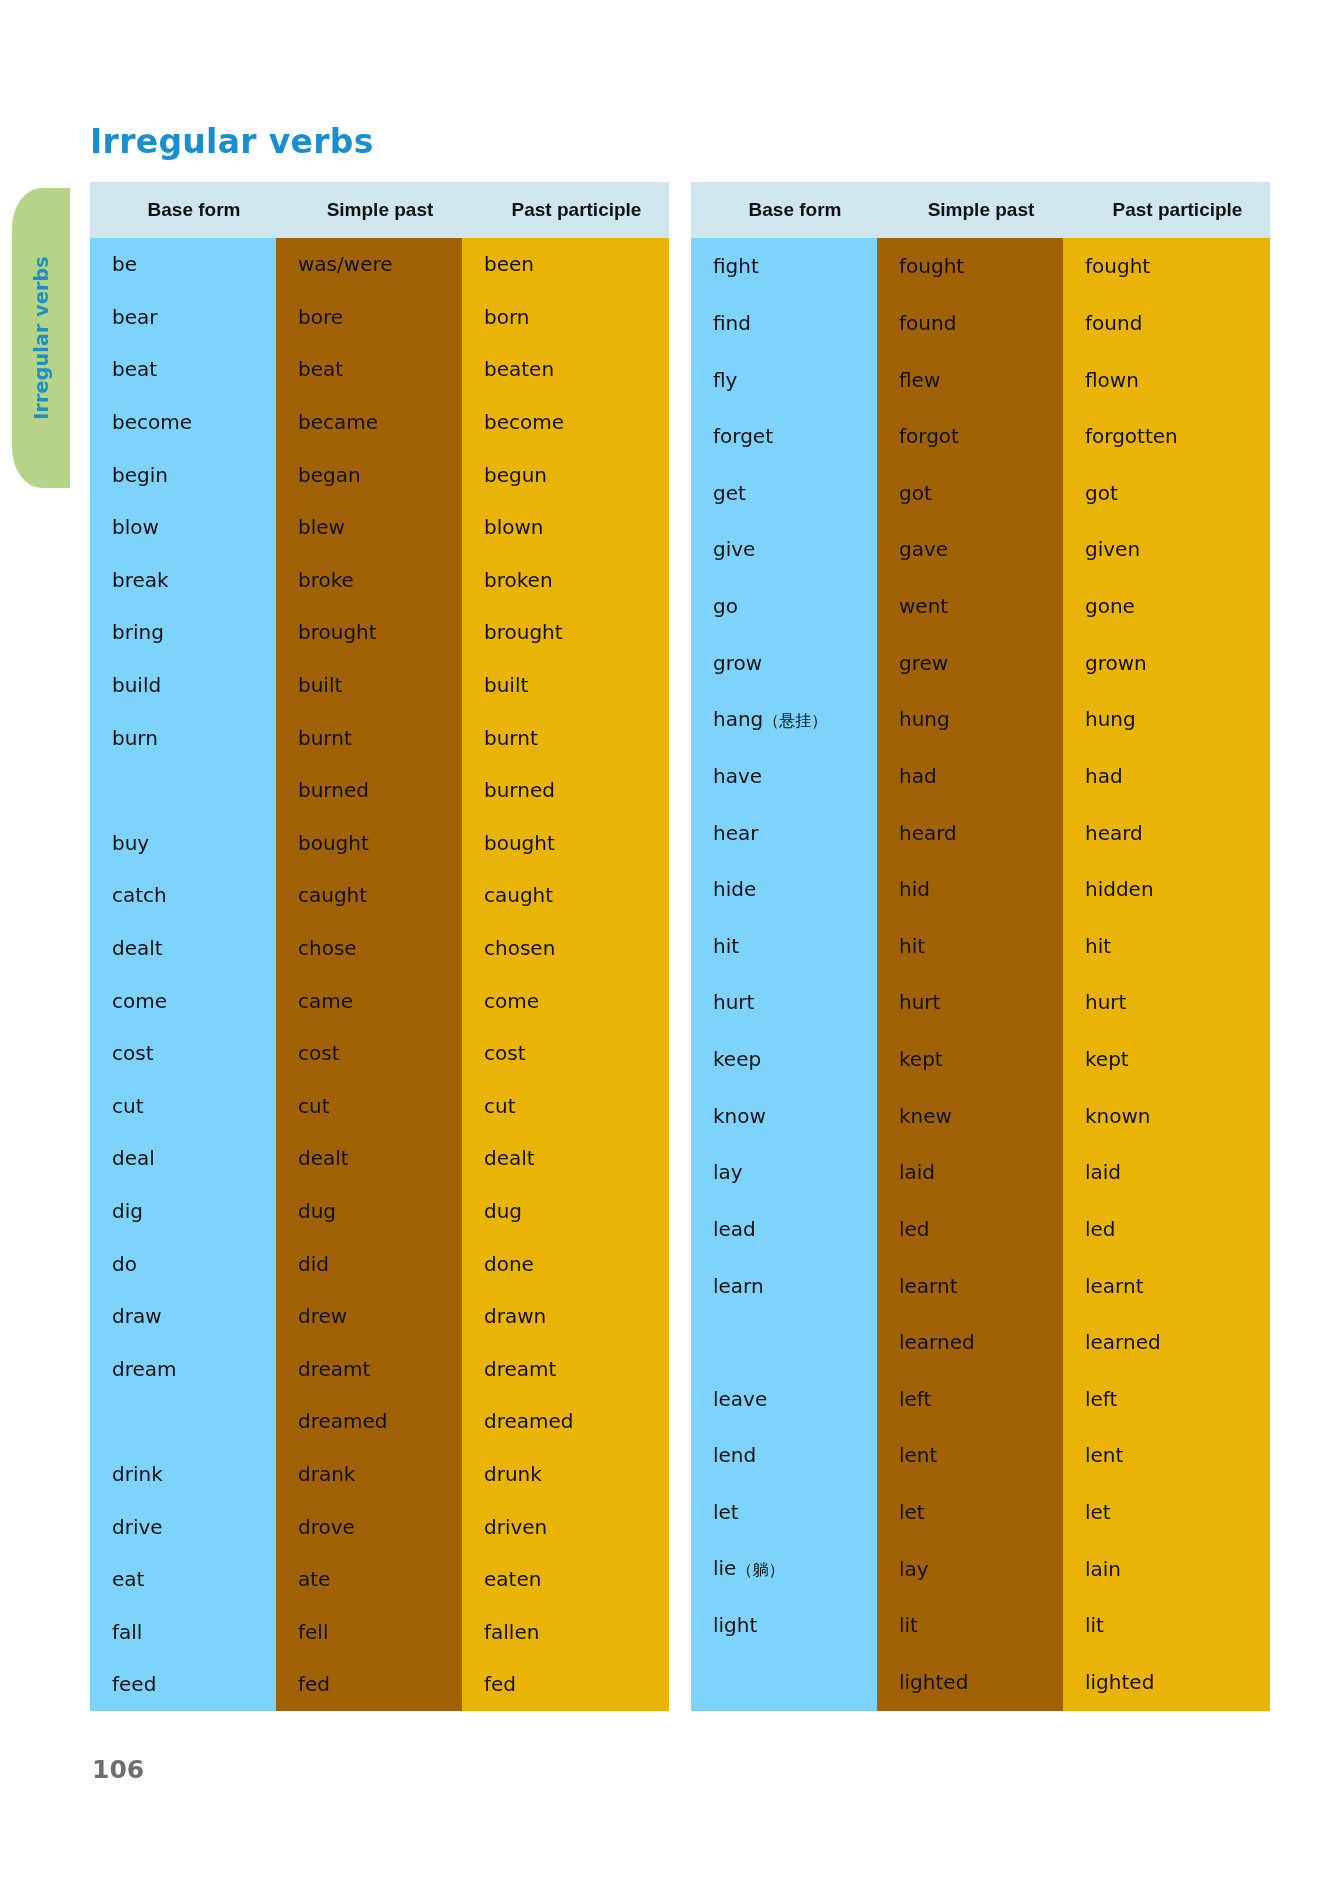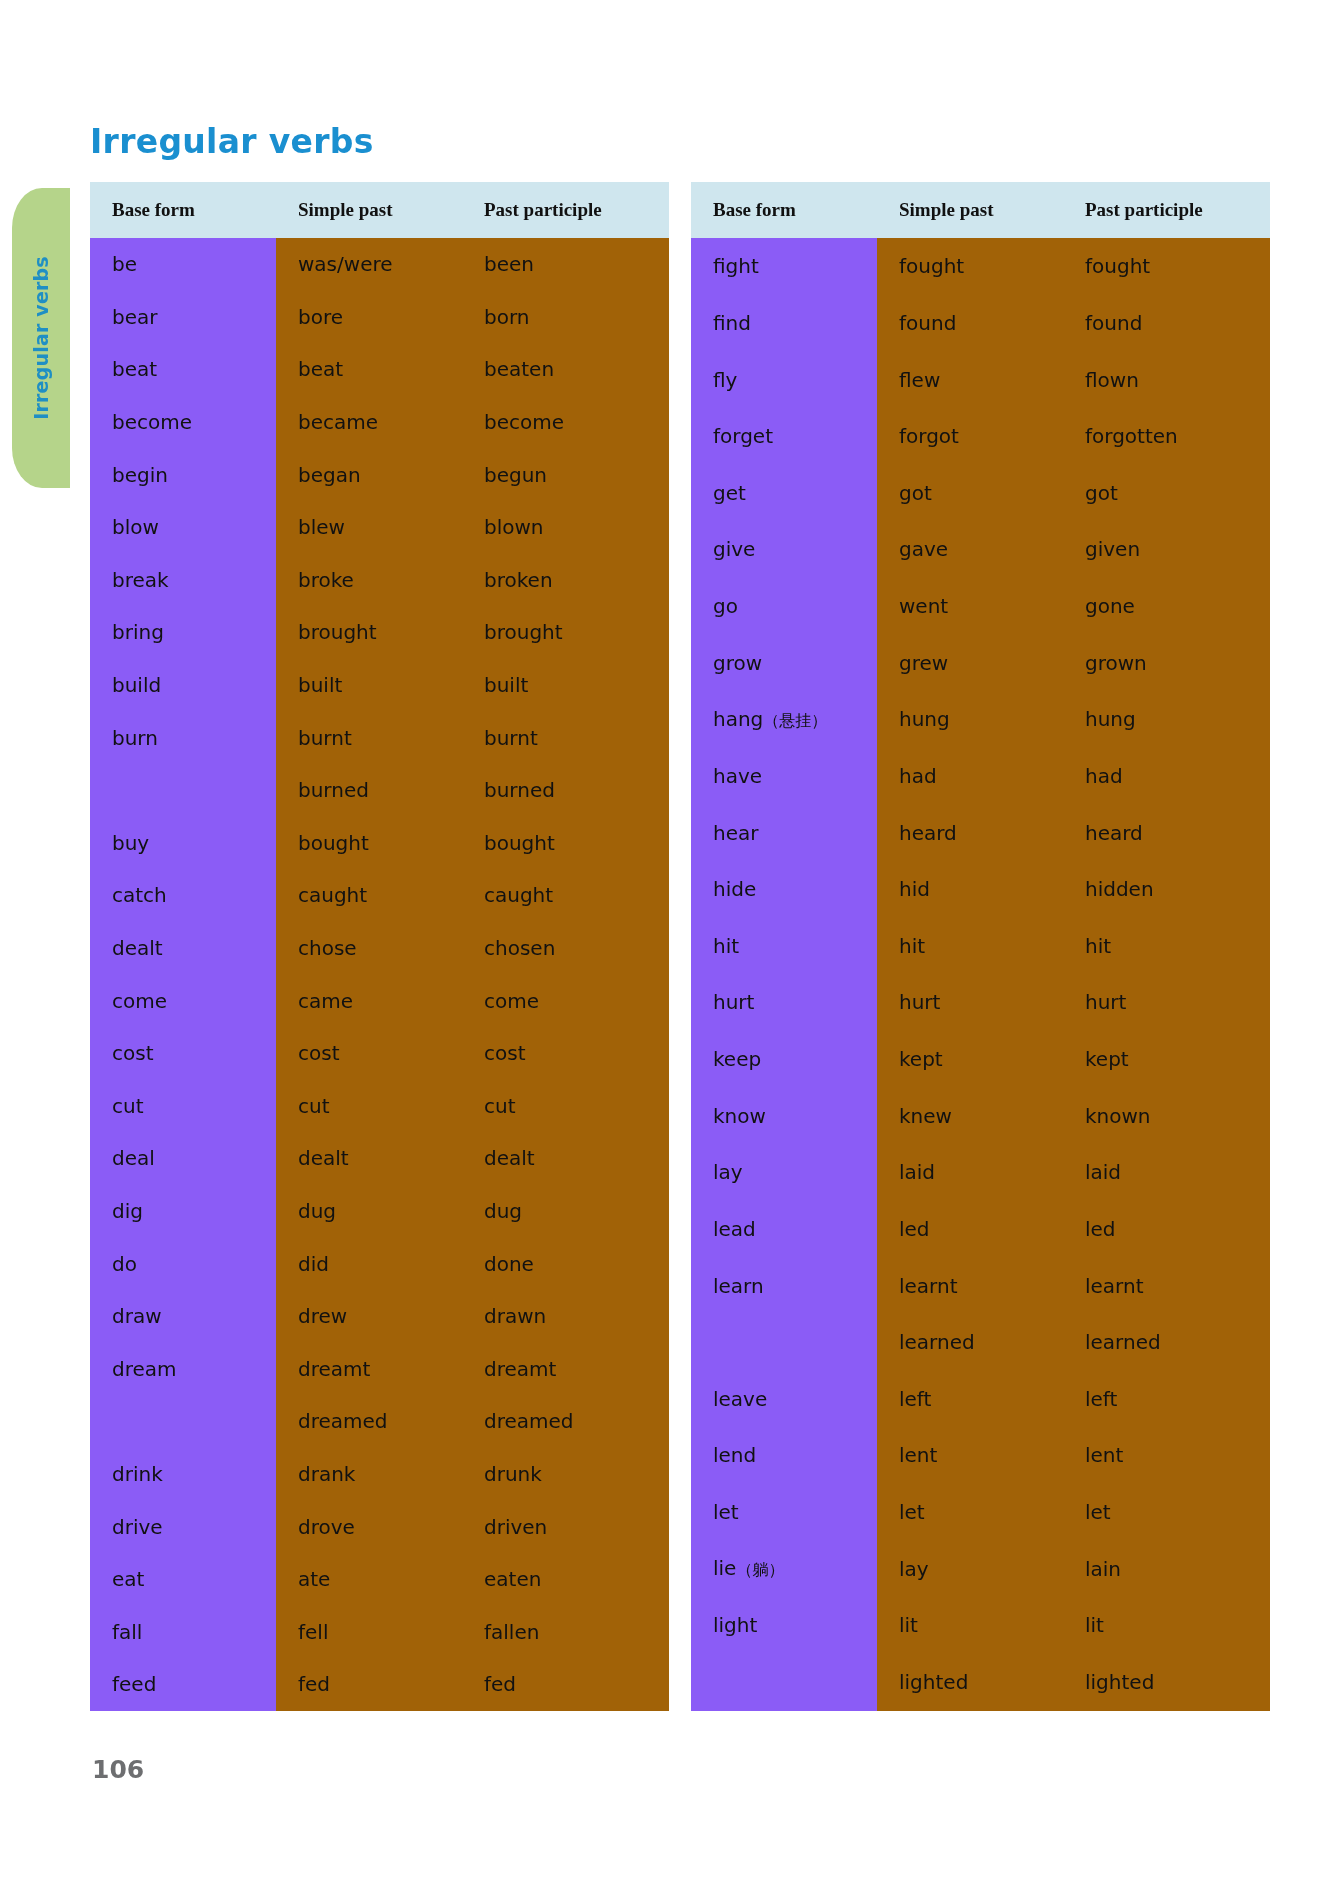--- a/index.html
+++ b/index.html
@@ -69,41 +69,41 @@
   .vtable {
     width: 579px;
     border-collapse: collapse;
     table-layout: fixed;
   }
   .vtable thead th {
     background: #cfe6ee;
     color: #111;
     font-size: 19px;
     font-weight: bold;
-    text-align: left;
+    text-align: center;
     padding: 14px 0 14px 22px;
     height: 28px;
     border: none;
-    font-family: Liberation Serif, serif;
+    font-family: Liberation Sans, sans-serif;
   }
   .vtable tbody td {
     font-size: 20px;
     color: #111;
     padding: 0 0 0 22px;
     height: 52.6px;
     vertical-align: middle;
     border: none;
   }
   .col-a { width: 186px; }
   .col-b { width: 186px; }
   .col-c { width: 207px; }
 
-  .vtable tbody td.c1 { background: #8b5cf6; }
+  .vtable tbody td.c1 { background: #7dd3fc; }
   .vtable tbody td.c2 { background: #a16207; }
-  .vtable tbody td.c3 { background: #a16207; }
+  .vtable tbody td.c3 { background: #eab308; }
 
   .cn {
     font-size: 16px;
   }
   .page-number {
     position: absolute;
     left: 92px;
     top: 1755px;
     font-size: 25px;
     font-weight: bold;

